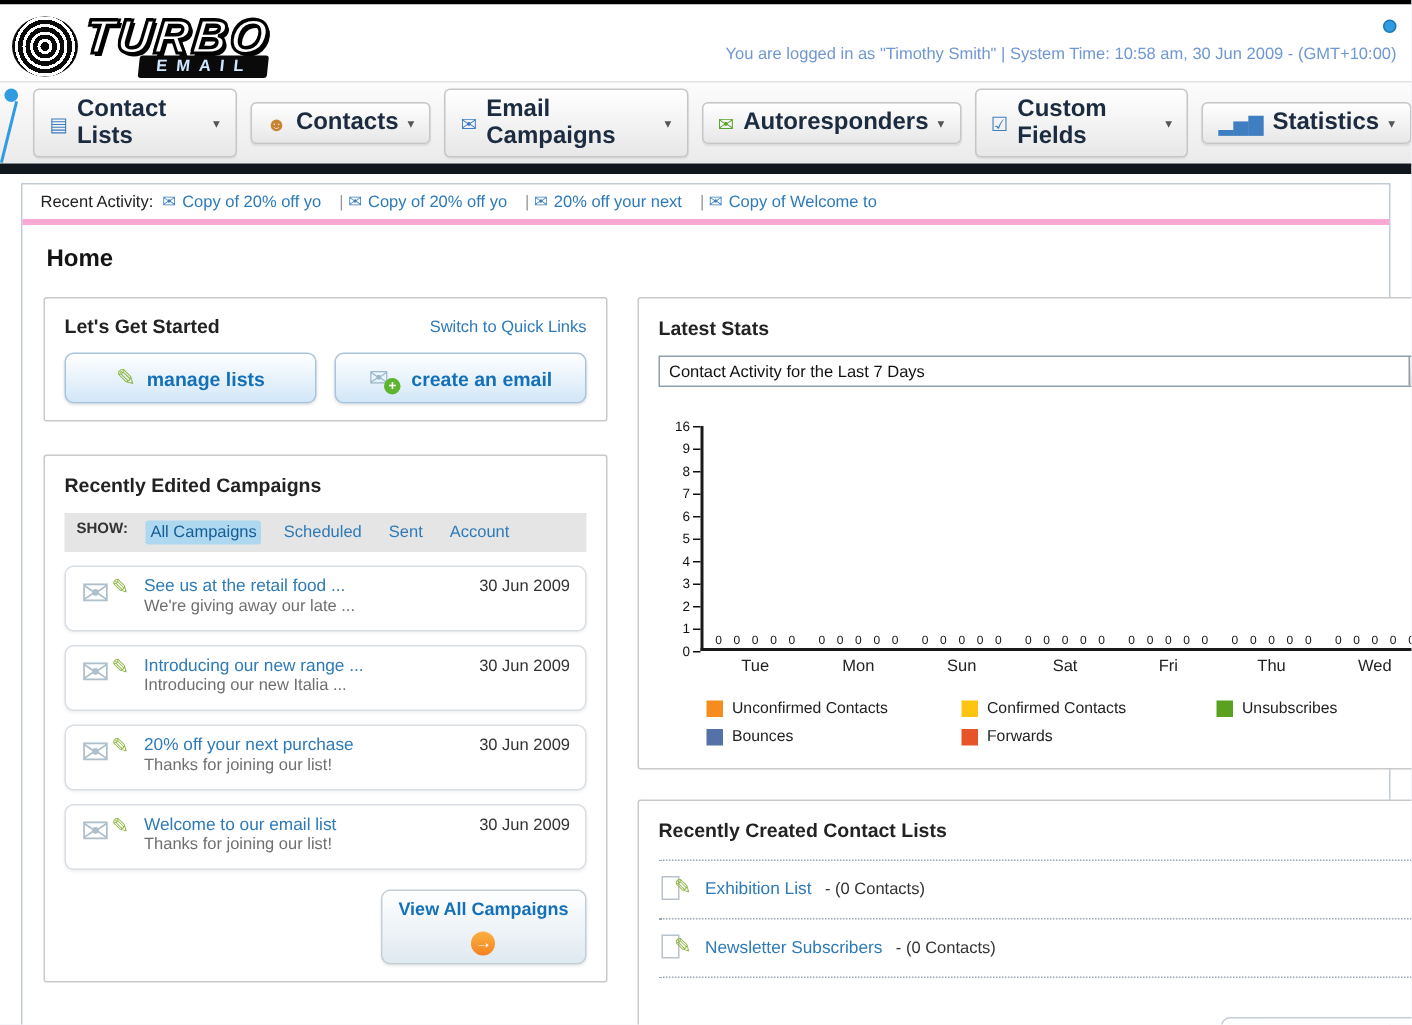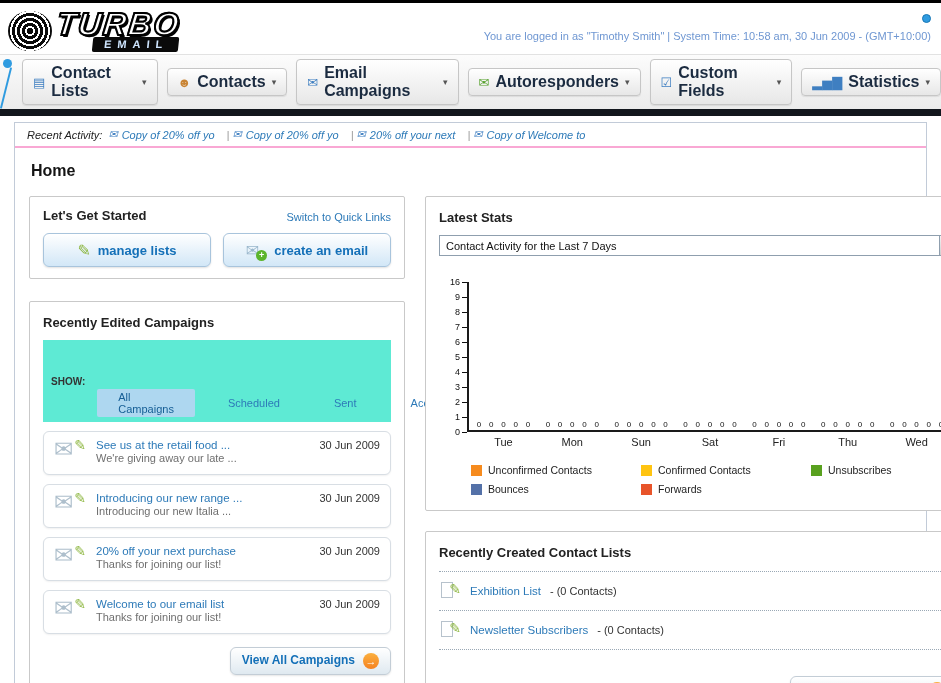--- a/index.html
+++ b/index.html
@@ -43,70 +43,70 @@
     border:1px solid #c6c6c6; border-radius:4px; background:linear-gradient(#ffffff,#e7e7e7);
     cursor:pointer; box-shadow:0 1px 1px rgba(0,0,0,.08); }
   .tab-icon { font-size:13px; line-height:13px; }
   .tab-label { font-size:16px; font-weight:bold; color:#1b2b40; }
   .tab-arrow { font-size:9px; color:#555; }
   .dark-bar { height:7px; background:#12161d; }
 
   
   .content-frame { margin:6px 14px 0 14px; border:1px solid #c2cbd8; background:#fff; flex:1; }
   .recent-activity { display:flex; align-items:flex-end; gap:6px; padding:5px 12px;
-    border-bottom:2px solid #f9a8d4; font-size:11px;font-style:italic; }
+    border-bottom:4px solid #f9a8d4; font-size:11px; }
   .ra-label { color:#222; }
   .ra-item { display:inline-flex; align-items:center; gap:4px; }
   .ra-item:not(:last-child)::after { content:"|"; color:#999; margin-left:8px; }
   .ra-icon { color:#3f7fc1; font-size:11px; }
   .ra-link { color:#2d7ab8; text-decoration:none; }
 
   .main { padding:12px 14px 24px 14px; }
   .page-title { font-size:16px; font-weight:bold; color:#141414; margin:2px 0 16px 2px; }
   .columns { display:flex; gap:20px; align-items:flex-start; }
   .left-col { width:376px; flex:none; display:flex; flex-direction:column; gap:22px; }
   .right-col { flex:1; display:flex; flex-direction:column; gap:20px; }
 
   .box { border:1px solid #c9c9c9; border-radius:2px; background:#fff; padding:11px 13px; }
   .box-title { font-size:13px; font-weight:bold; color:#222; }
 
   
-  .gs-header { display:flex; justify-content:space-between; align-items:flex-end; margin-bottom:10px; }
+  .gs-header { display:flex; justify-content:space-between; align-items:center; margin-bottom:10px; }
   .switch-link { font-size:11px; color:#2d7ab8; text-decoration:none; }
   .gs-buttons { display:flex; gap:12px; }
   .gs-btn { flex:1; display:flex; align-items:center; justify-content:center; gap:7px; height:34px;
     border:1px solid #a8c4dc; border-radius:6px; background:linear-gradient(#ffffff,#d2e7f7);
     cursor:pointer; box-shadow:inset 0 1px 0 #fff, 0 1px 2px rgba(0,0,0,.12);
     font-family:"Liberation Sans", sans-serif; }
   .gs-icon { font-size:16px; }
   .gs-plus { width:11px; height:11px; border-radius:50%; background:#5cb52c; color:#fff;
     font-size:9px; line-height:11px; text-align:center; font-weight:bold; margin-left:-10px; margin-top:10px; }
   .gs-label { font-size:13px; font-weight:bold; color:#1470b8; }
 
   
-  .filter-bar { display:flex; align-items:center; gap:12px; background:#5eead4; padding:5px 8px;
+  .filter-bar { display:flex; gap:12px; background:#e5e5e5; padding:5px 8px;
     margin-top:9px; font-size:11px; }
   .show-label { font-size:10px; font-weight:bold; color:#333; }
-  .filter-link { color:#2d7ab8; text-decoration:none; padding:2px 21px; border-radius:2px;margin-top:44px; }
+  .filter-link { color:#2d7ab8; text-decoration:none; padding:2px 3px; border-radius:2px; }
   .filter-link.active { background:#aed7f0; color:#155e95; }
   .campaign-item { display:flex; align-items:flex-start; gap:10px; margin-top:9px;
     border:1px solid #d8dee4; border-radius:6px; padding:7px 10px; background:#fff;
     box-shadow:0 1px 2px rgba(0,0,0,.06); cursor:pointer; }
   .campaign-icon { position:relative; width:32px; height:28px; flex:none; }
   .campaign-icon .env { font-size:23px; color:#aebfcc; position:absolute; left:0; top:-3px; }
   .campaign-icon .pen { font-size:14px; color:#8bb53d; position:absolute; right:0; top:-2px; }
   .campaign-text { display:flex; flex-direction:column; gap:1px; }
   .campaign-title { font-size:11.5px; color:#2d7ab8; text-decoration:none; }
   .campaign-sub { font-size:11px; color:#6f6f6f; }
   .campaign-date { margin-left:auto; font-size:11px; color:#333; flex:none; }
   .box-footer { display:flex; justify-content:flex-end; margin-top:13px; }
-  .action-btn { display:inline-flex; gap:8px; padding:5px 11px;
+  .action-btn { display:inline-flex; align-items:center; gap:8px; padding:5px 11px;
     border:1px solid #c3cdd6; border-radius:6px; background:linear-gradient(#ffffff,#dfe9f0);
     cursor:pointer; box-shadow:inset 0 1px 0 #fff, 0 1px 2px rgba(0,0,0,.1);
-    font-family:"Liberation Sans", sans-serif; }
+    font-family:"Liberation Sans", sans-serif;flex-direction:column; }
   .action-label { font-size:12px; font-weight:bold; color:#1470b8; }
   .arrow-circle { width:16px; height:16px; border-radius:50%; background:linear-gradient(#fbb040,#f58220);
     color:#fff; font-size:11px; line-height:16px; text-align:center; font-weight:bold; }
 
   
   .stats-select { display:flex; align-items:center; margin-top:9px; border:1px solid #8f9fae;
     height:21px; font-size:11px; background:#fff; cursor:pointer; }
   .stats-select-value { padding-left:6px; flex:1; color:#111; }
   .select-arrow { width:17px; height:19px; border-left:1px solid #8f9fae;
     background:linear-gradient(#f3f3f3,#cfcfcf); color:#444; font-size:8px;

